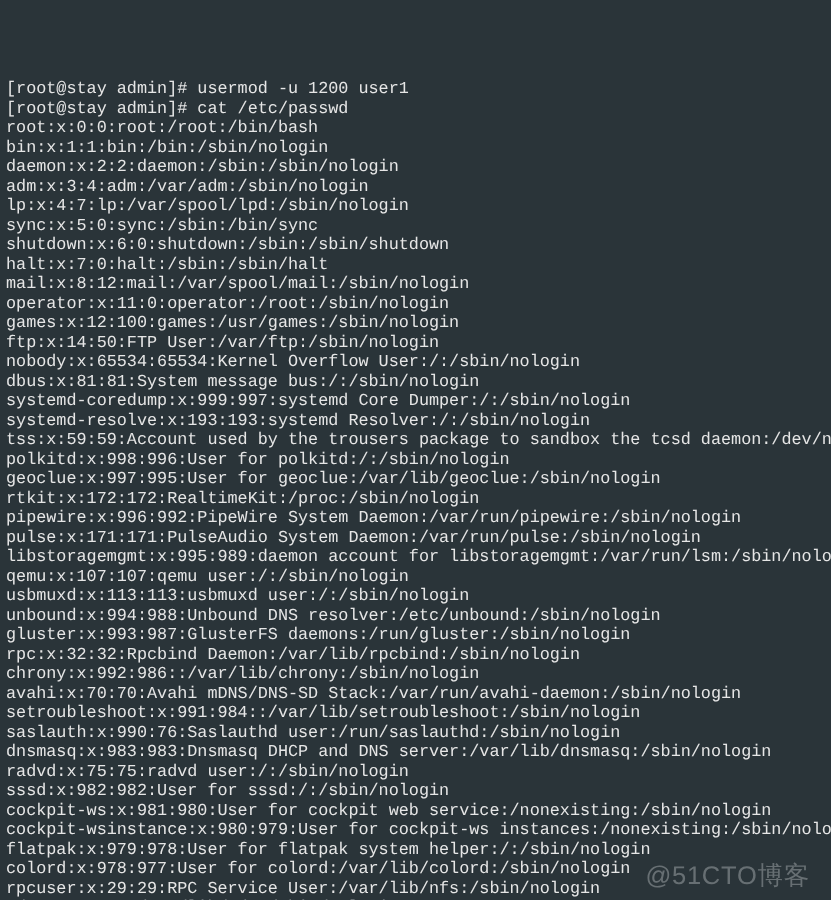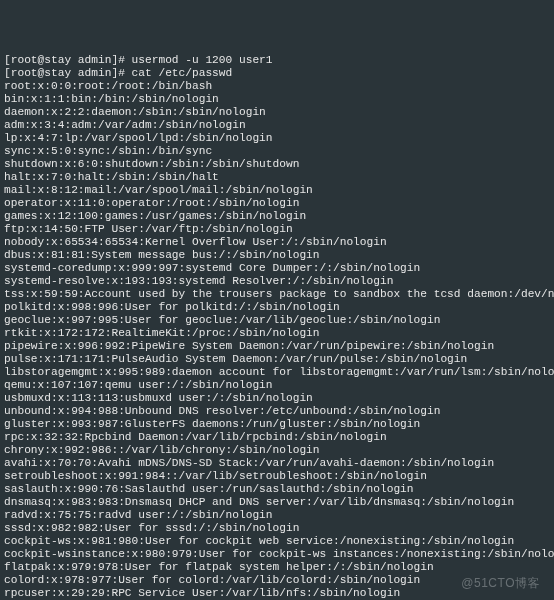--- a/index.html
+++ b/index.html
@@ -13,21 +13,21 @@
     height:600px;
     overflow:hidden;
     white-space:pre;
   }
   #term{padding:2px 4px}
   .watermark{
     position:absolute;
     right:14px;
     bottom:10px;
     color:#9aa0a3;
-    font-size:12px;
+    font-size:17px;
     font-family:Arial,"Microsoft YaHei",sans-serif;
     opacity:.55;
     letter-spacing:.5px;
     pointer-events:none;
   }
 </style>
 </head>
 <body>
 
 

